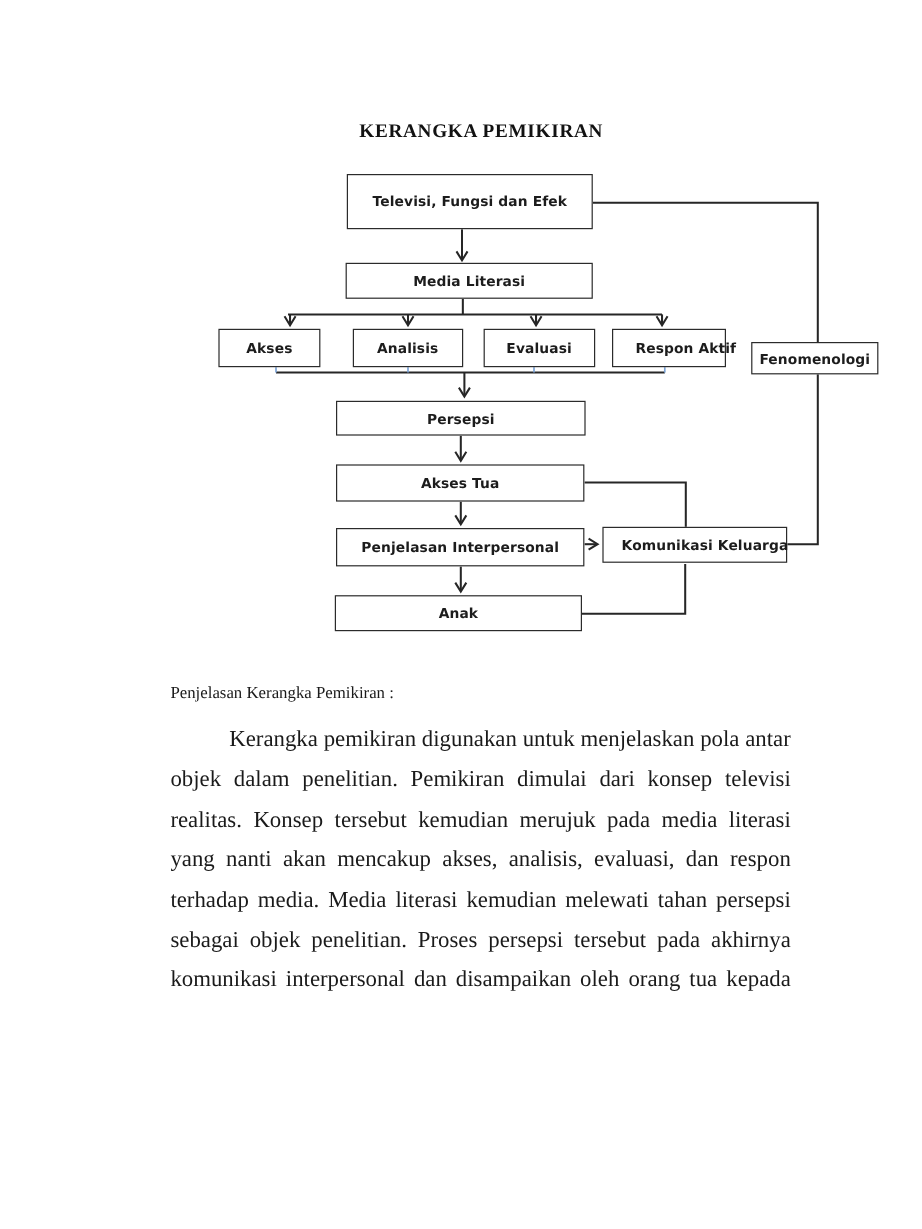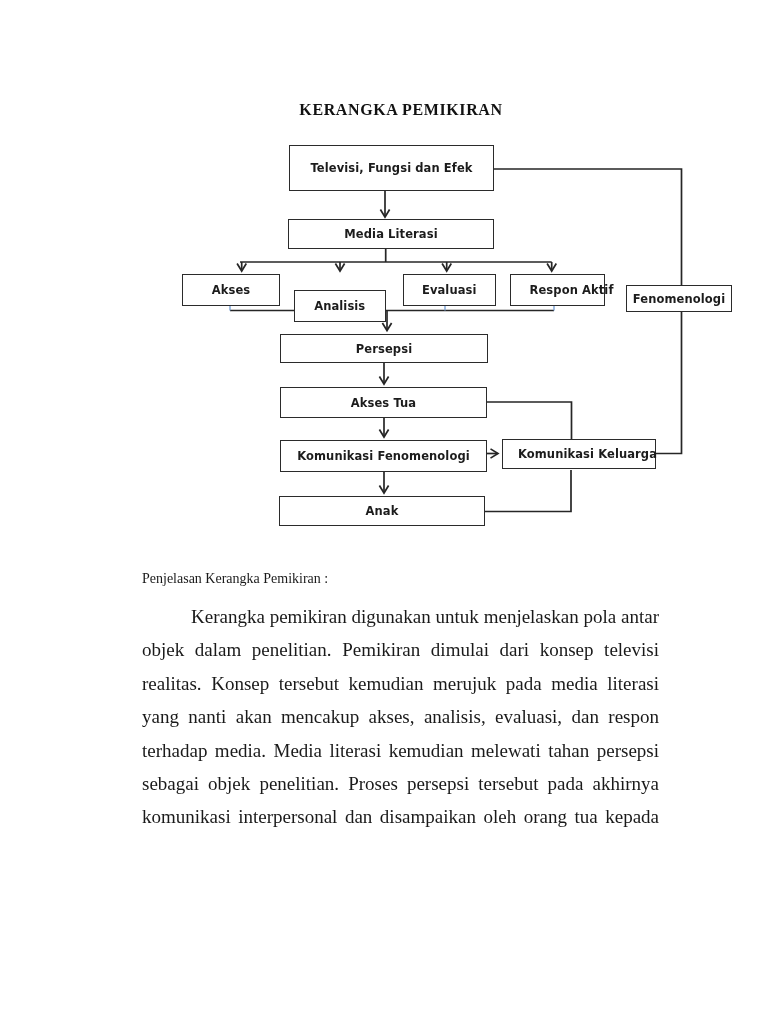--- a/index.html
+++ b/index.html
@@ -71,28 +71,28 @@
 
     <g>
       <path class="ln" d="M494,169 L681.5,169 L681.5,453.5 L656,453.5"></path>
       <path class="ln" d="M487,402 L571.5,402 L571.5,440"></path>
       <path class="ln" d="M485,511.5 L571,511.5 L571,470"></path>
     </g>
   </svg>
 
   <div class="dbox" style="left:289px;top:145px;width:205px;height:46px;">Televisi, Fungsi dan Efek</div>
   <div class="dbox" style="left:288px;top:219px;width:206px;height:30px;">Media Literasi</div>
-  <div class="dbox" style="left:182px;top:273.5px;width:98px;height:32px;">Akses</div>
-  <div class="dbox" style="left:294px;top:273.5px;width:91.5px;height:32px;margin-top:16px;">Analisis</div>
+  <div class="dbox" style="left:182px;top:273.5px;width:85px;height:32px;">Akses</div>
+  <div class="dbox" style="left:294px;top:273.5px;width:91.5px;height:32px;">Analisis</div>
   <div class="dbox" style="left:403px;top:274px;width:92.5px;height:32px;">Evaluasi</div>
   <div class="dbox" style="left:510px;top:273.5px;width:95px;height:32.5px;padding-left:28px;">Respon Aktif</div>
   <div class="dbox" style="left:626px;top:285px;width:106px;height:27px;">Fenomenologi</div>
   <div class="dbox" style="left:280px;top:334px;width:208px;height:29px;">Persepsi</div>
   <div class="dbox" style="left:280px;top:387px;width:207px;height:31px;">Akses Tua</div>
-  <div class="dbox" style="left:280px;top:440px;width:207px;height:32px;">Komunikasi Fenomenologi</div>
+  <div class="dbox" style="left:280px;top:440px;width:207px;height:32px;">Penjelasan Interpersonal</div>
   <div class="dbox" style="left:502px;top:439px;width:154px;height:30px;padding-left:17px;">Komunikasi Keluarga</div>
   <div class="dbox" style="left:279px;top:496px;width:206px;height:30px;">Anak</div>
 
   <div class="exp-heading">Penjelasan Kerangka Pemikiran :</div>
 
   <div class="para">
     <div class="pline jl indent">Kerangka pemikiran digunakan untuk menjelaskan pola antar teori dan</div>
     <div class="pline jl">objek dalam penelitian. Pemikiran dimulai dari konsep televisi dalam mengangkat</div>
     <div class="pline jl">realitas. Konsep tersebut kemudian merujuk pada media literasi sebagai dasar</div>
     <div class="pline jl">yang nanti akan mencakup akses, analisis, evaluasi, dan respon aktif seseorang</div>

